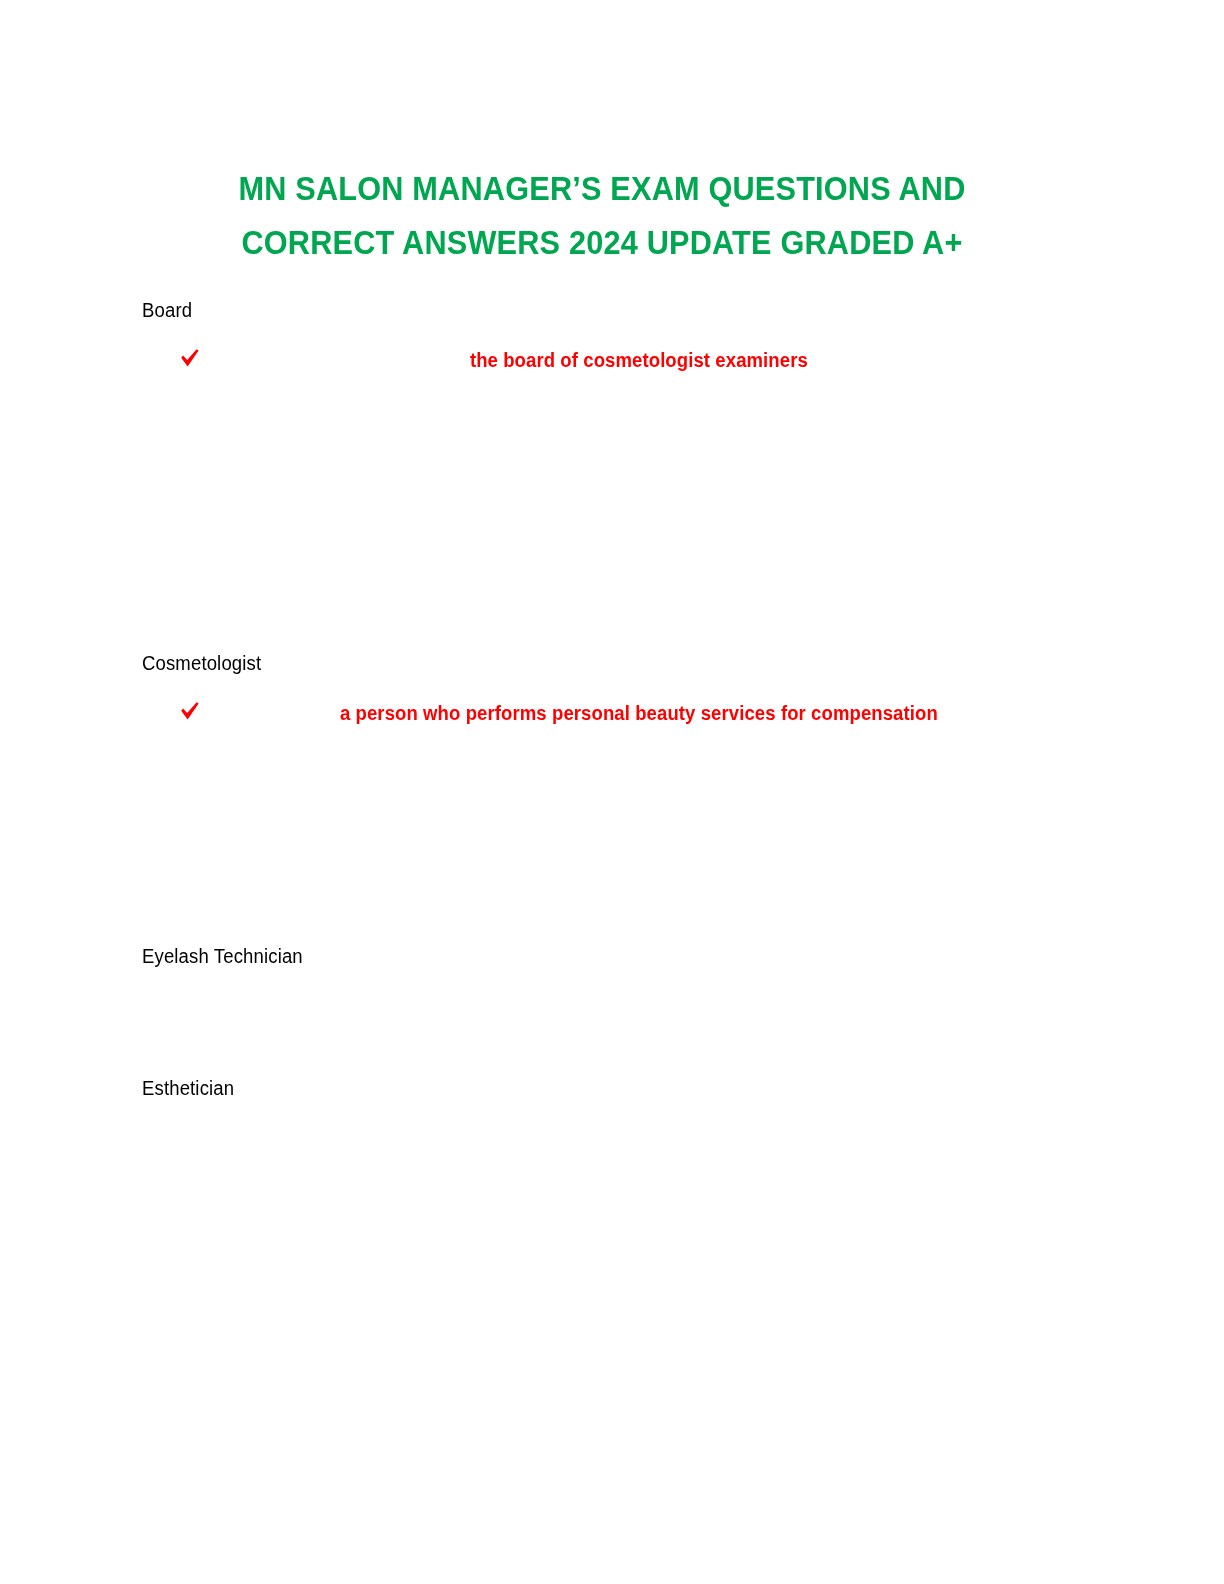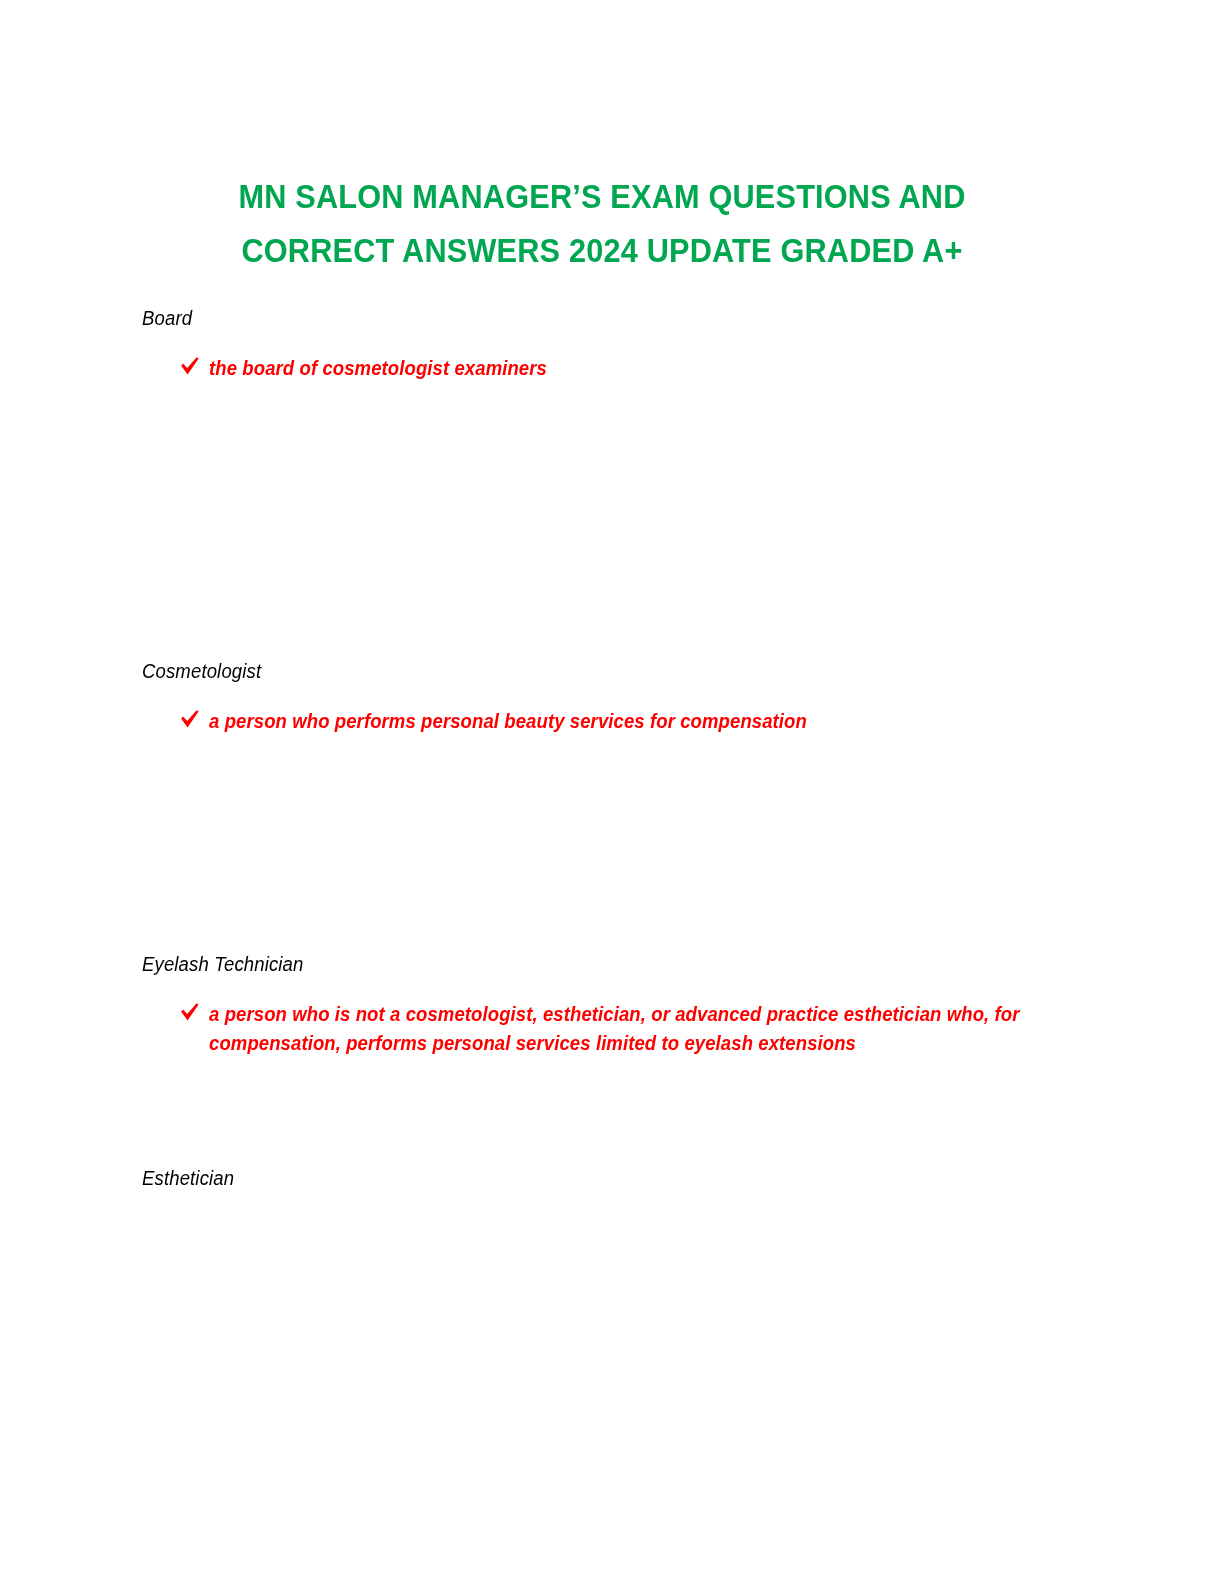--- a/index.html
+++ b/index.html
@@ -7,21 +7,21 @@
     margin: 0;
     padding: 0;
     background: #ffffff;
   }
 
   .page {
     position: relative;
     width: 1224px;
     height: 1476px;
     background: #ffffff;
-    margin: 10px auto;
+    margin: 2px auto;
     overflow: hidden;
     font-family: "Liberation Sans", "DejaVu Sans", sans-serif;
     -webkit-font-smoothing: none;
   }
 
   
   .doc-title {
     position: absolute;
     left: 142px;
     top: 138px;
@@ -40,40 +40,40 @@
   
   .content {
     position: absolute;
     left: 142px;
     top: 296px;
     width: 930px;
   }
 
   .qa-block {
     position: relative;
-    font-style: italic;
   }
 
   .term {
     color: #000000;
     font-family: "Liberation Sans Narrow", "Liberation Sans", sans-serif;
     font-weight: normal;
     font-size: 19.5px;
     line-height: 1.25;
     letter-spacing: 0.15px;
     transform: scaleX(0.95);
     transform-origin: left center;
     white-space: nowrap;
   }
 
   .answer-row {
     position: relative;
     display: block;
     margin-top: 24px;
     padding-left: 67px;
+    text-align: center;
   }
 
   .check-icon {
     position: absolute;
     left: 38px;
     top: 1px;
     width: 20px;
     height: 22px;
     color: #fe0000;
     line-height: 1;
@@ -137,28 +137,20 @@
         </span>
         <span class="answer-text">a person who performs personal beauty services for compensation</span>
       </div>
     </div>
     <div class="gap-normal"></div>
 
     <div class="gap-normal"></div>
 
     <div class="qa-block">
       <div class="term">Eyelash Technician</div>
-      <div class="answer-row">
-        <span class="check-icon">
-          <svg viewBox="0 0 20 22" xmlns="http://www.w3.org/2000/svg" aria-hidden="true">
-            <path d="M1.2 10.8 L3.0 8.4 L7.2 13.0 L16.6 2.2 L18.6 3.4 L7.6 19.4 Z" fill="#fe0000"></path>
-          </svg>
-        </span>
-        <span class="answer-text">a person who is not a cosmetologist, esthetician, or advanced practice esthetician who, for compensation, performs personal services limited to eyelash extensions</span>
-      </div>
     </div>
     <div class="gap-normal"></div>
 
     <div class="qa-block">
       <div class="term">Esthetician</div>
     </div>
     <div class="gap-end"></div>
 
   </div>
 </div>

